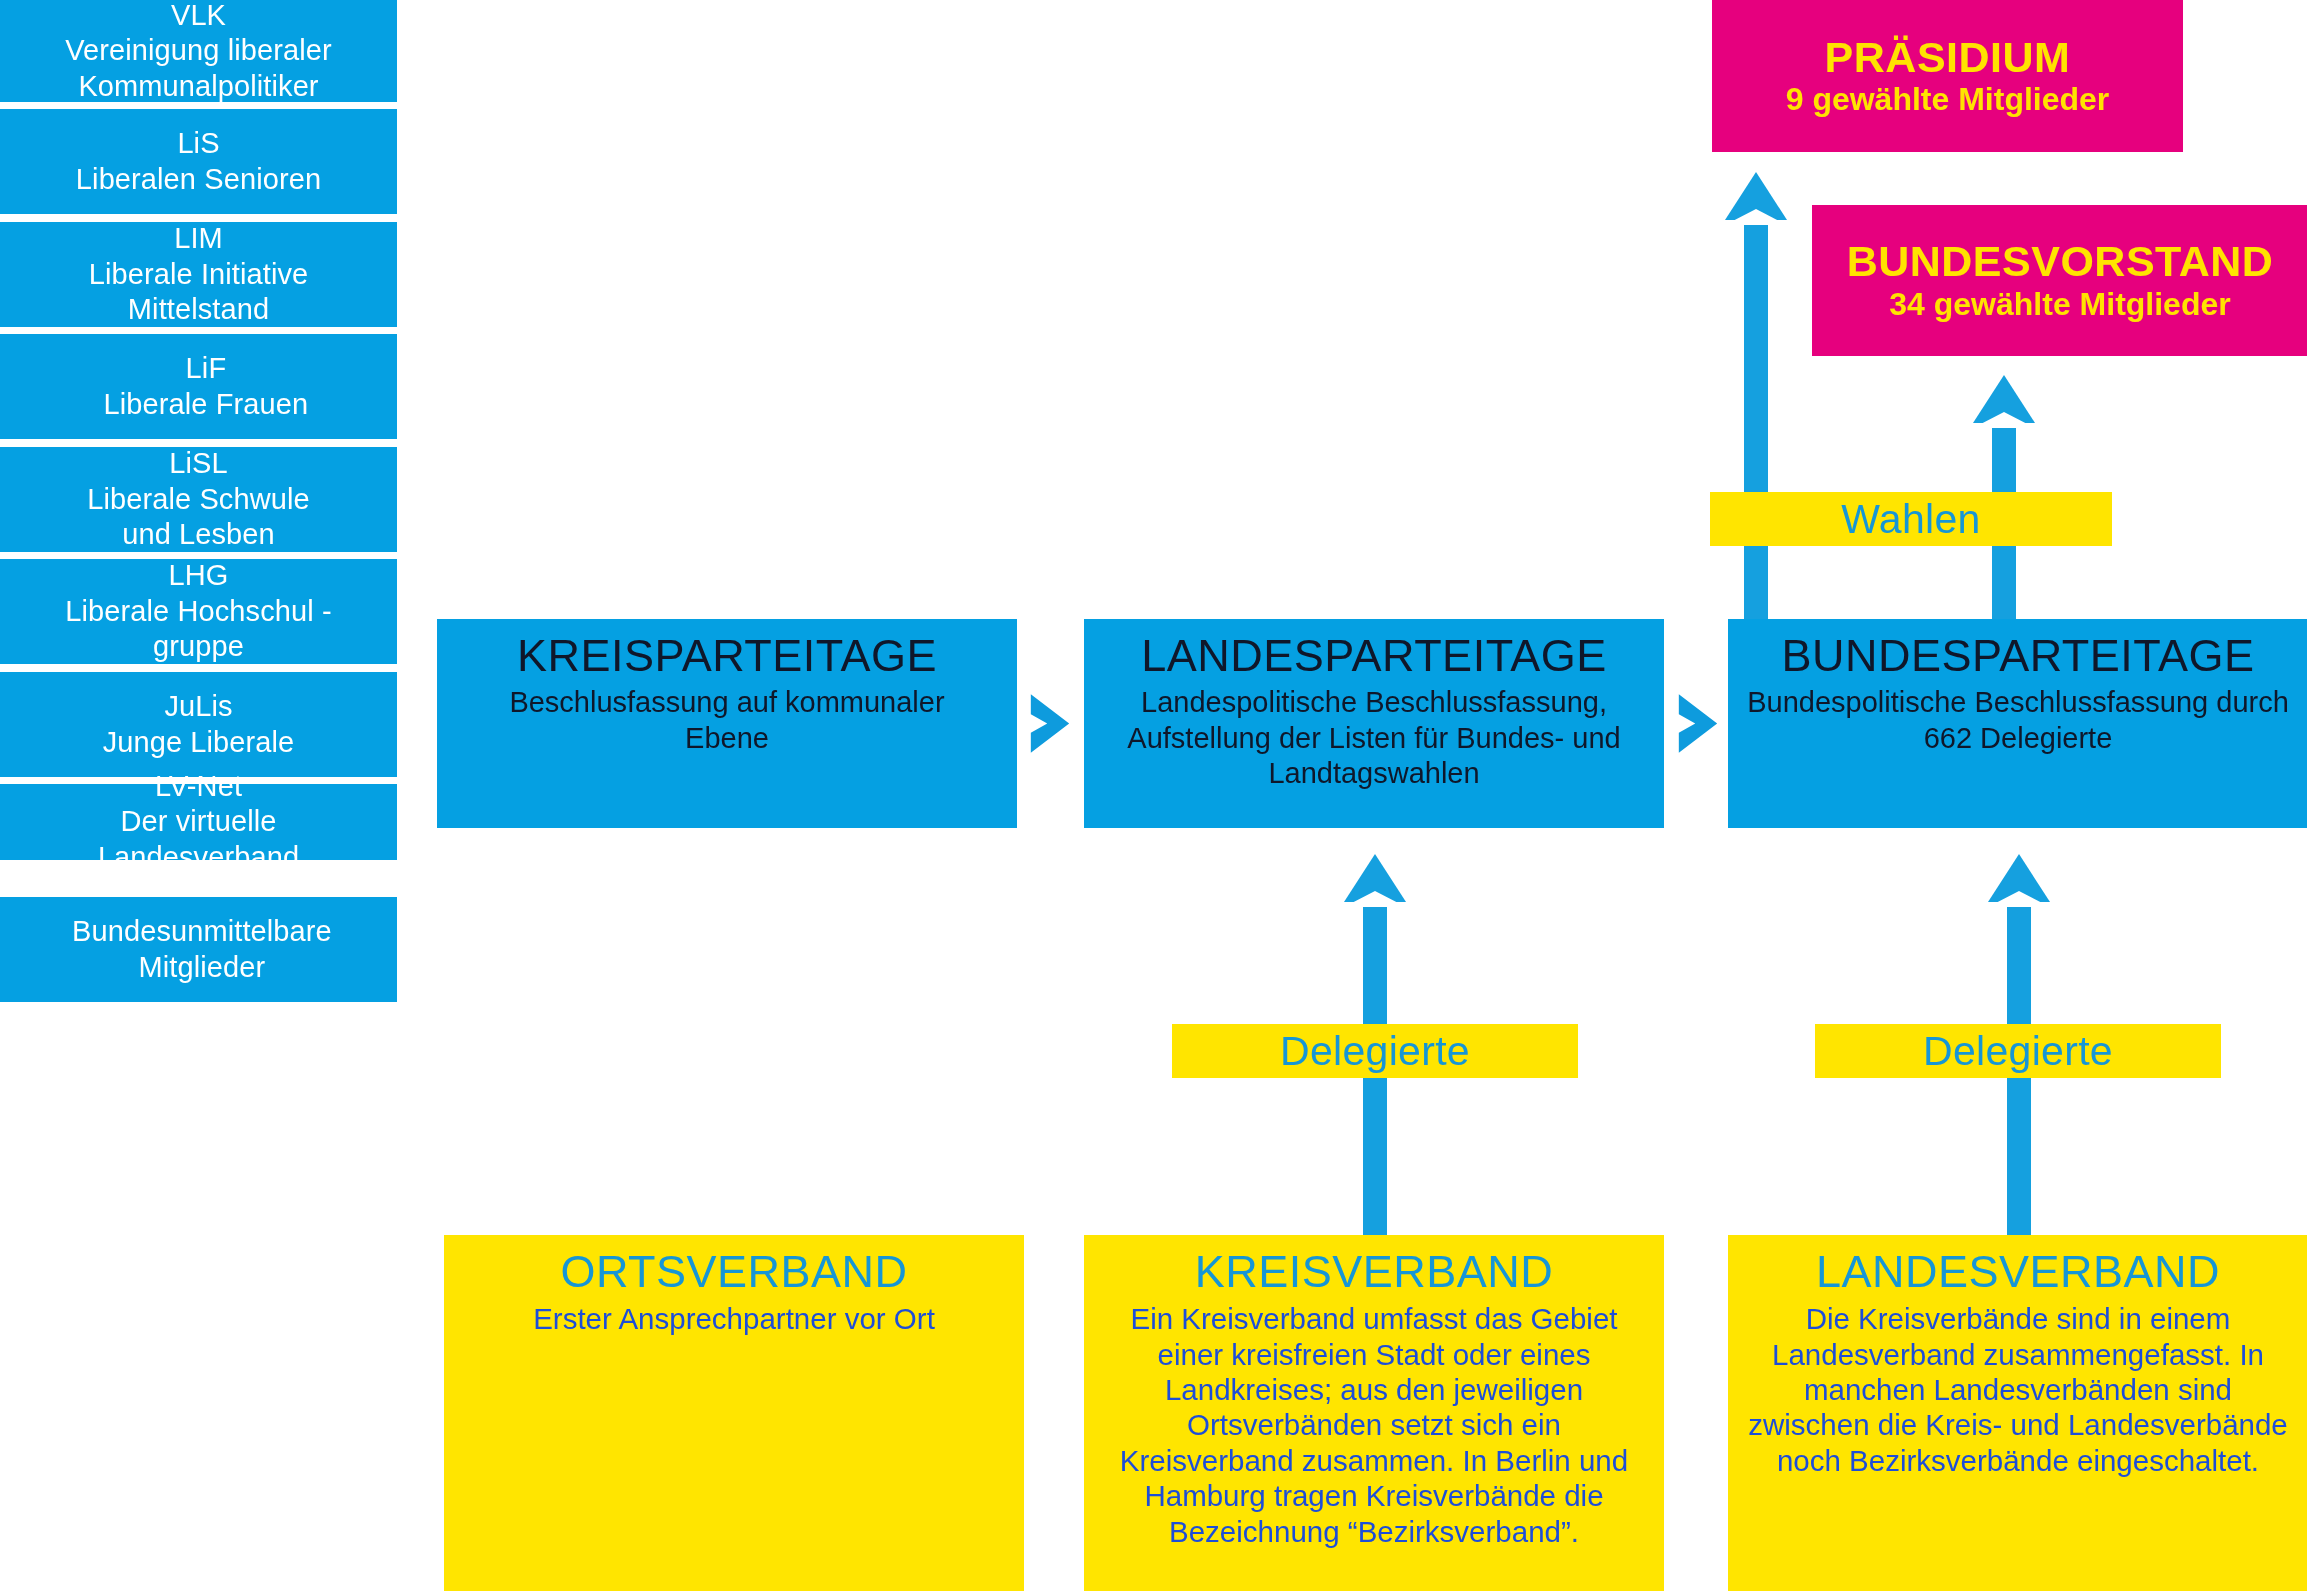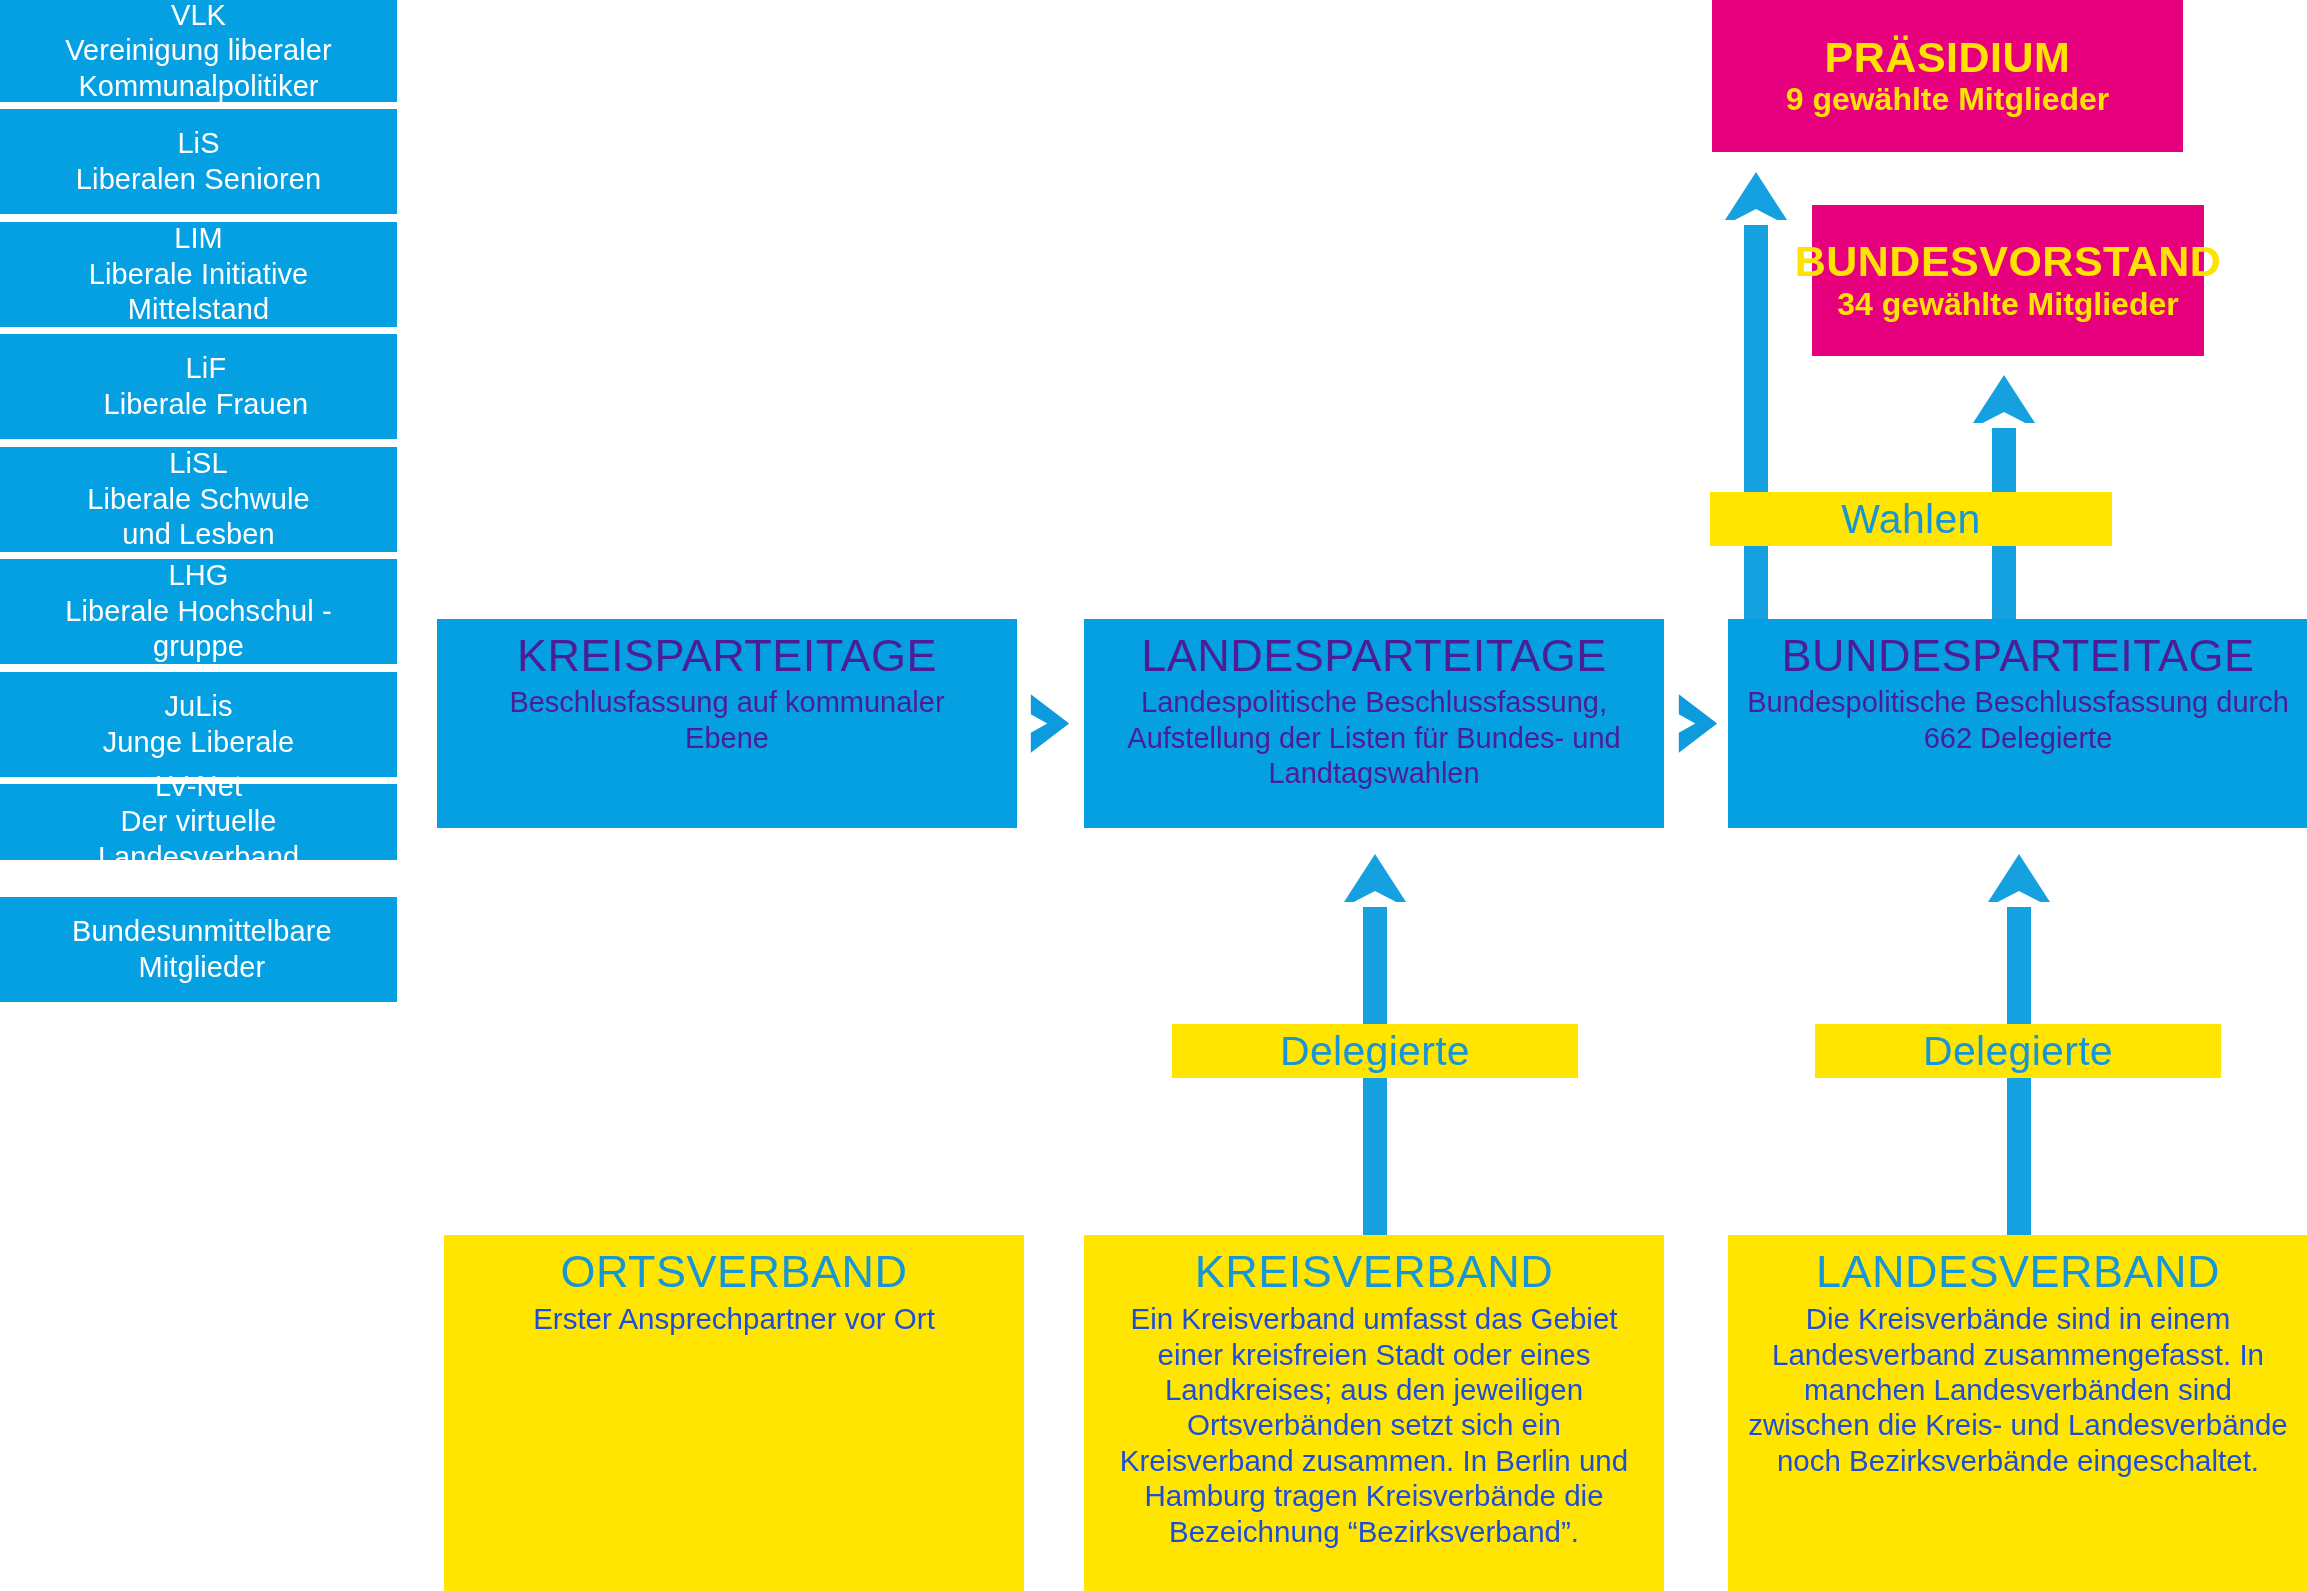--- a/index.html
+++ b/index.html
@@ -43,21 +43,21 @@
     letter-spacing: 0.1px;
     box-sizing: border-box;
     padding: 3.7px 9.2px;
   }
   .side-box .ln { display: block; white-space: nowrap; }
 
   
   .blue-box {
     position: absolute;
     background: #05A0E2;
-    color: #4c1d95;
+    color: #0f172a;
     box-sizing: border-box;
     display: flex;
     flex-direction: column;
     align-items: center;
     text-align: center;
   }
   .blue-box .bb-title {
     font-size: 45px;
     font-weight: 400;
     letter-spacing: 0.5px;
@@ -233,21 +233,21 @@
       <span class="ln">Mitglieder</span>
     </div>
 
   </div>
 
   <div class="pink-box" style="left:1712px; top:0px; width:471px; height:152px;">
     <div class="pb-title">PRÄSIDIUM</div>
     <div class="pb-desc">9 gewählte Mitglieder</div>
   </div>
 
-  <div class="pink-box" style="left:1812px; top:205px; width:392px; height:151px;">
+  <div class="pink-box" style="left:1812px; top:205px; width:496px; height:151px;">
     <div class="pb-title">BUNDESVORSTAND</div>
     <div class="pb-desc">34 gewählte Mitglieder</div>
   </div>
 
   <div class="arrow-up" style="left:1724px; top:172px; width:63px; height:461px;">
     <div class="arrow-shaft" style="top:37px; bottom:0;"></div>
     <div class="arrow-head"></div>
     <div class="arrow-head-notch"></div>
   </div>
 

